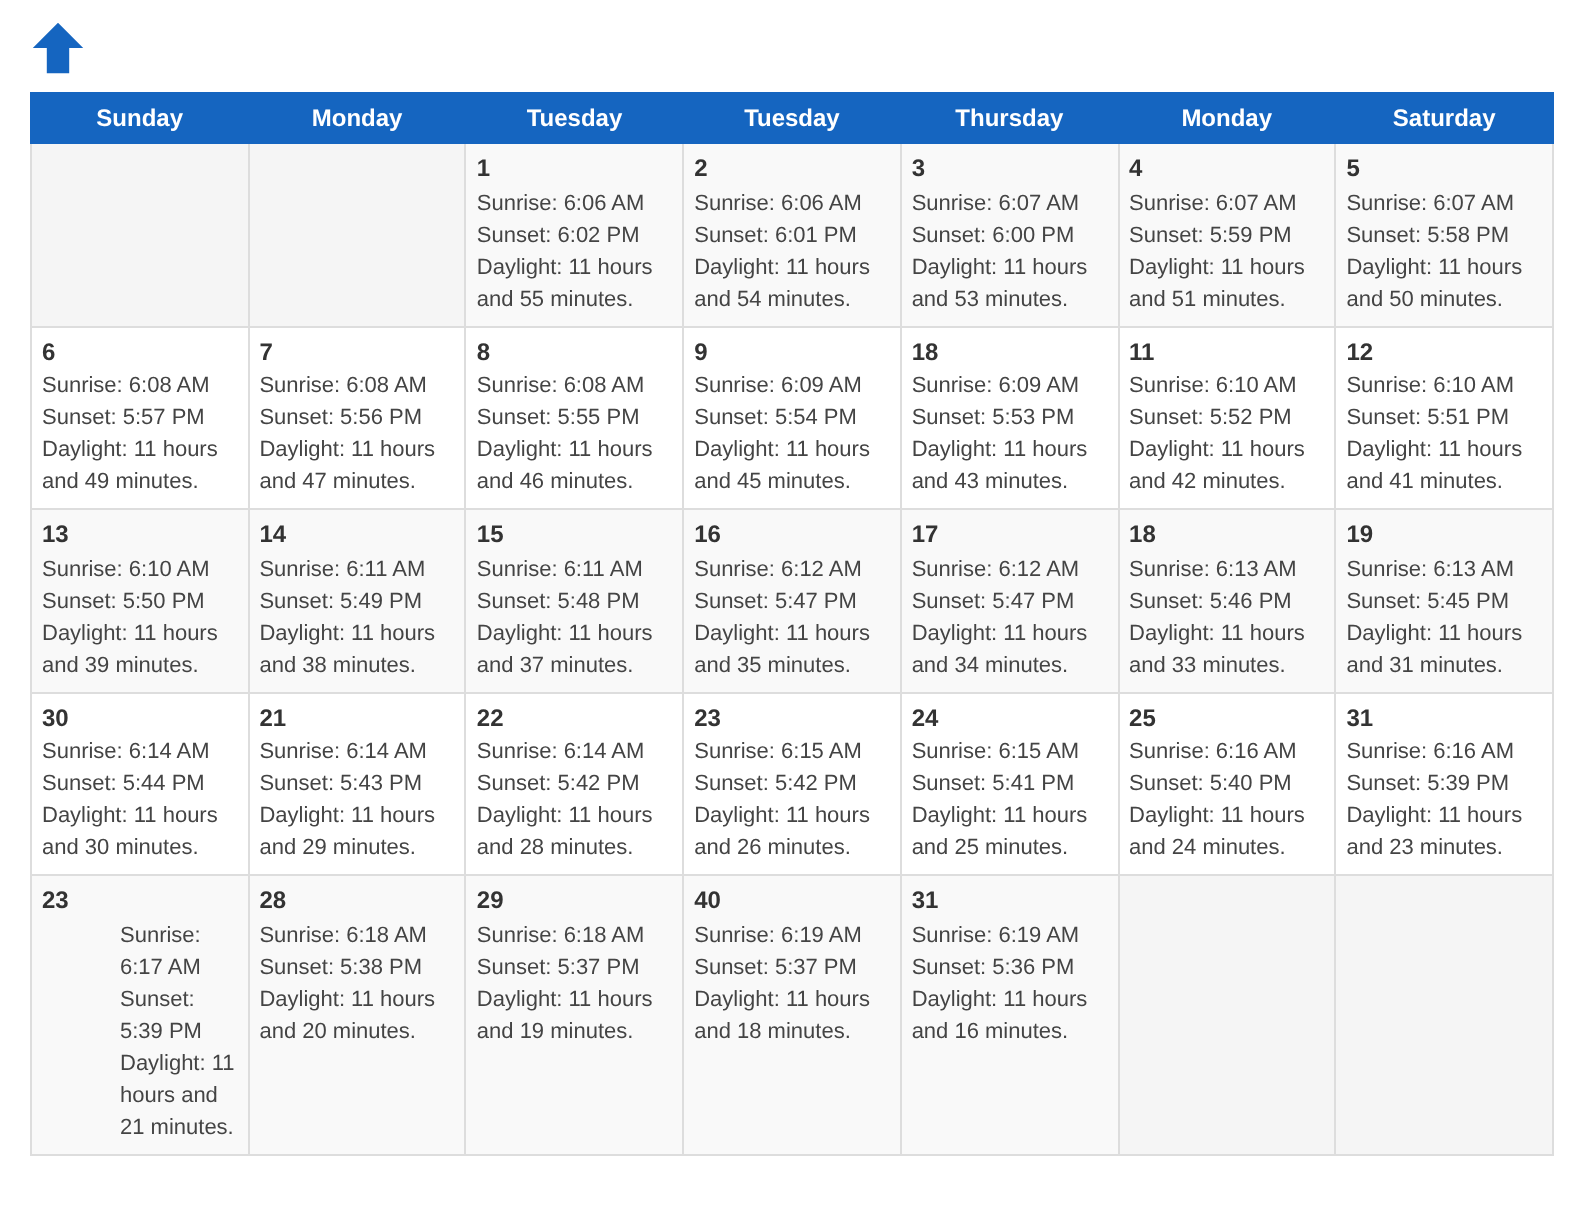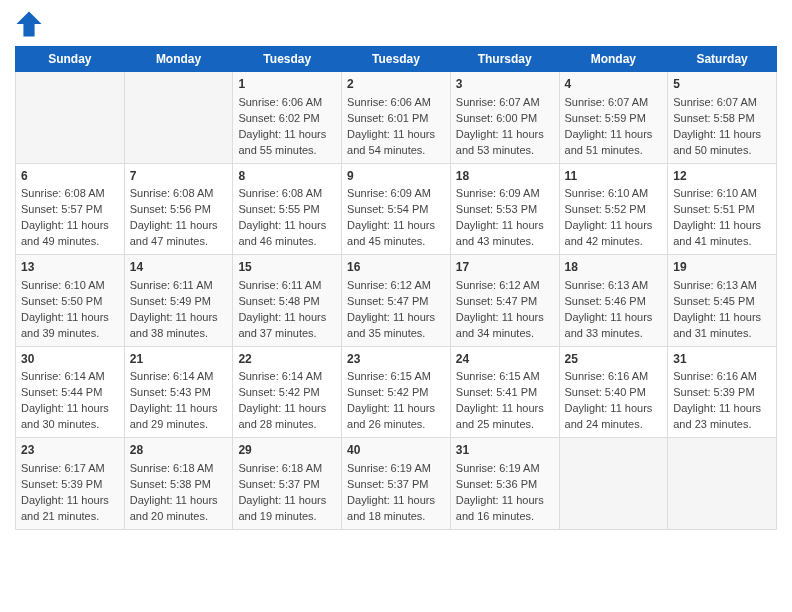--- a/index.html
+++ b/index.html
@@ -292,21 +292,21 @@
           <td>
             <span class="day-num">31</span>
             <div class="cell-content" style="white-space: pre-line;">Sunrise: 6:16 AM
 Sunset: 5:39 PM
 Daylight: 11 hours and 23 minutes.</div>
           </td>
         </tr>
         <tr>
           <td>
             <span class="day-num">23</span>
-            <div class="cell-content" style="white-space: pre-line;">Sunrise: 6:17 AM
+            <div class="cell-content" style="white-space: pre-line; margin-left: 39px;">Sunrise: 6:17 AM
 Sunset: 5:39 PM
 Daylight: 11 hours and 21 minutes.</div>
           </td>
           <td>
             <span class="day-num">28</span>
             <div class="cell-content" style="white-space: pre-line;">Sunrise: 6:18 AM
 Sunset: 5:38 PM
 Daylight: 11 hours and 20 minutes.</div>
           </td>
           <td>

